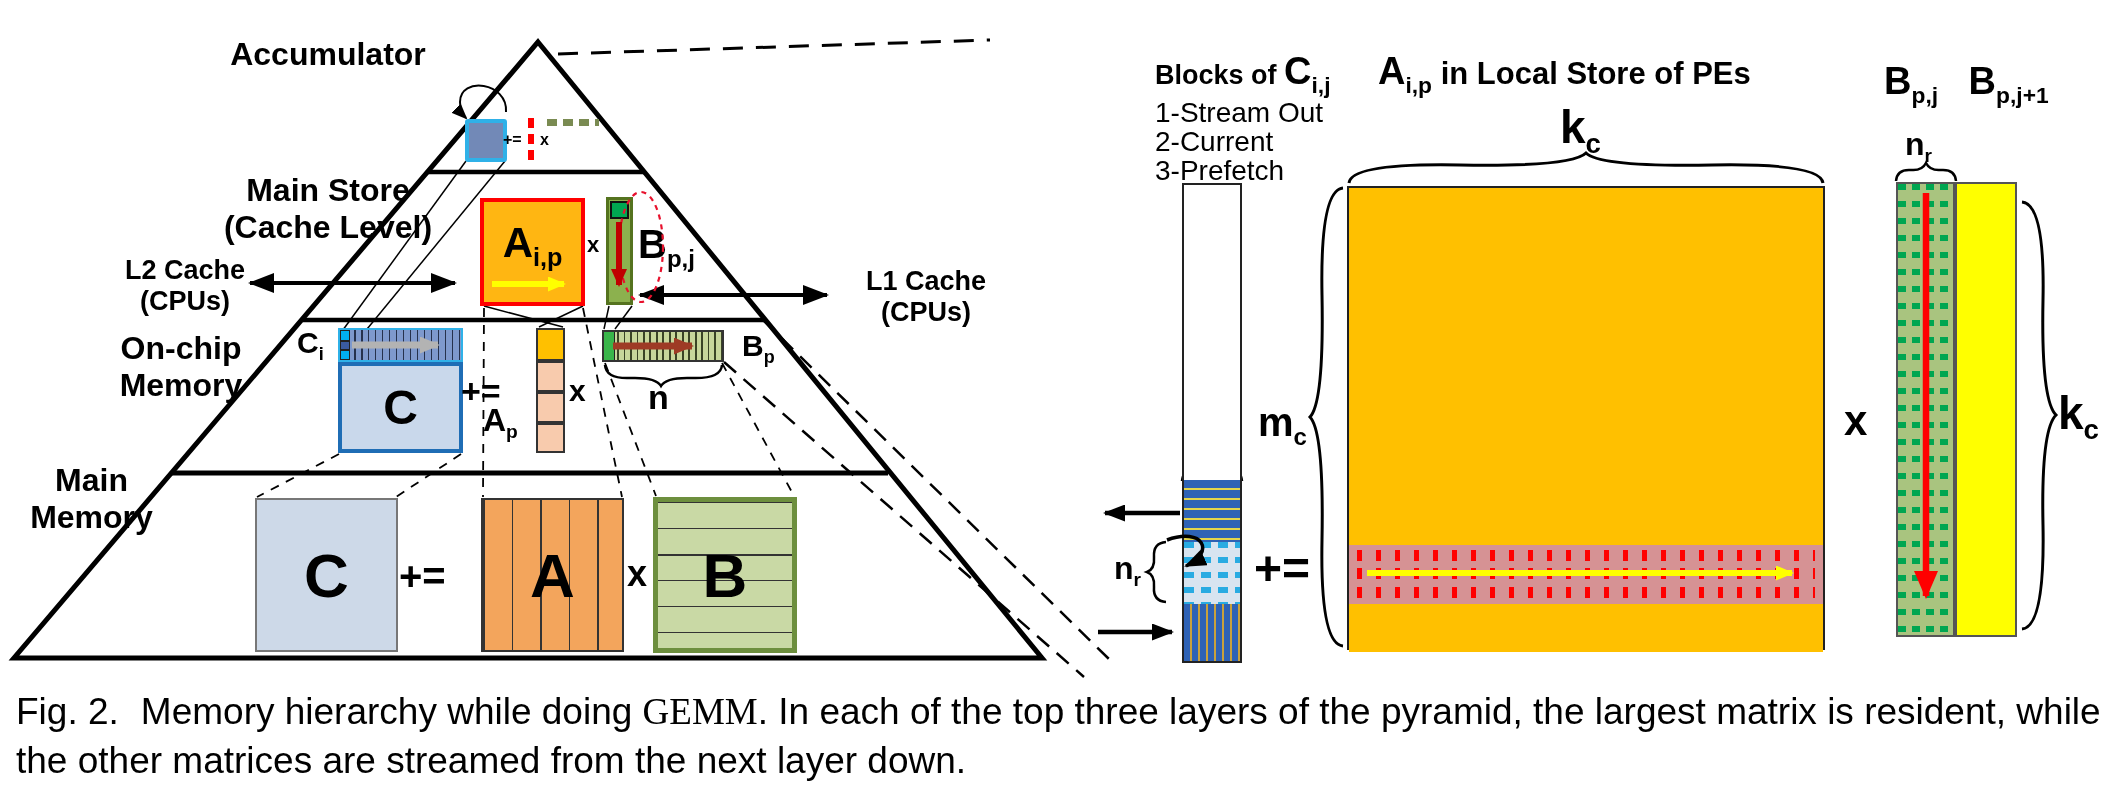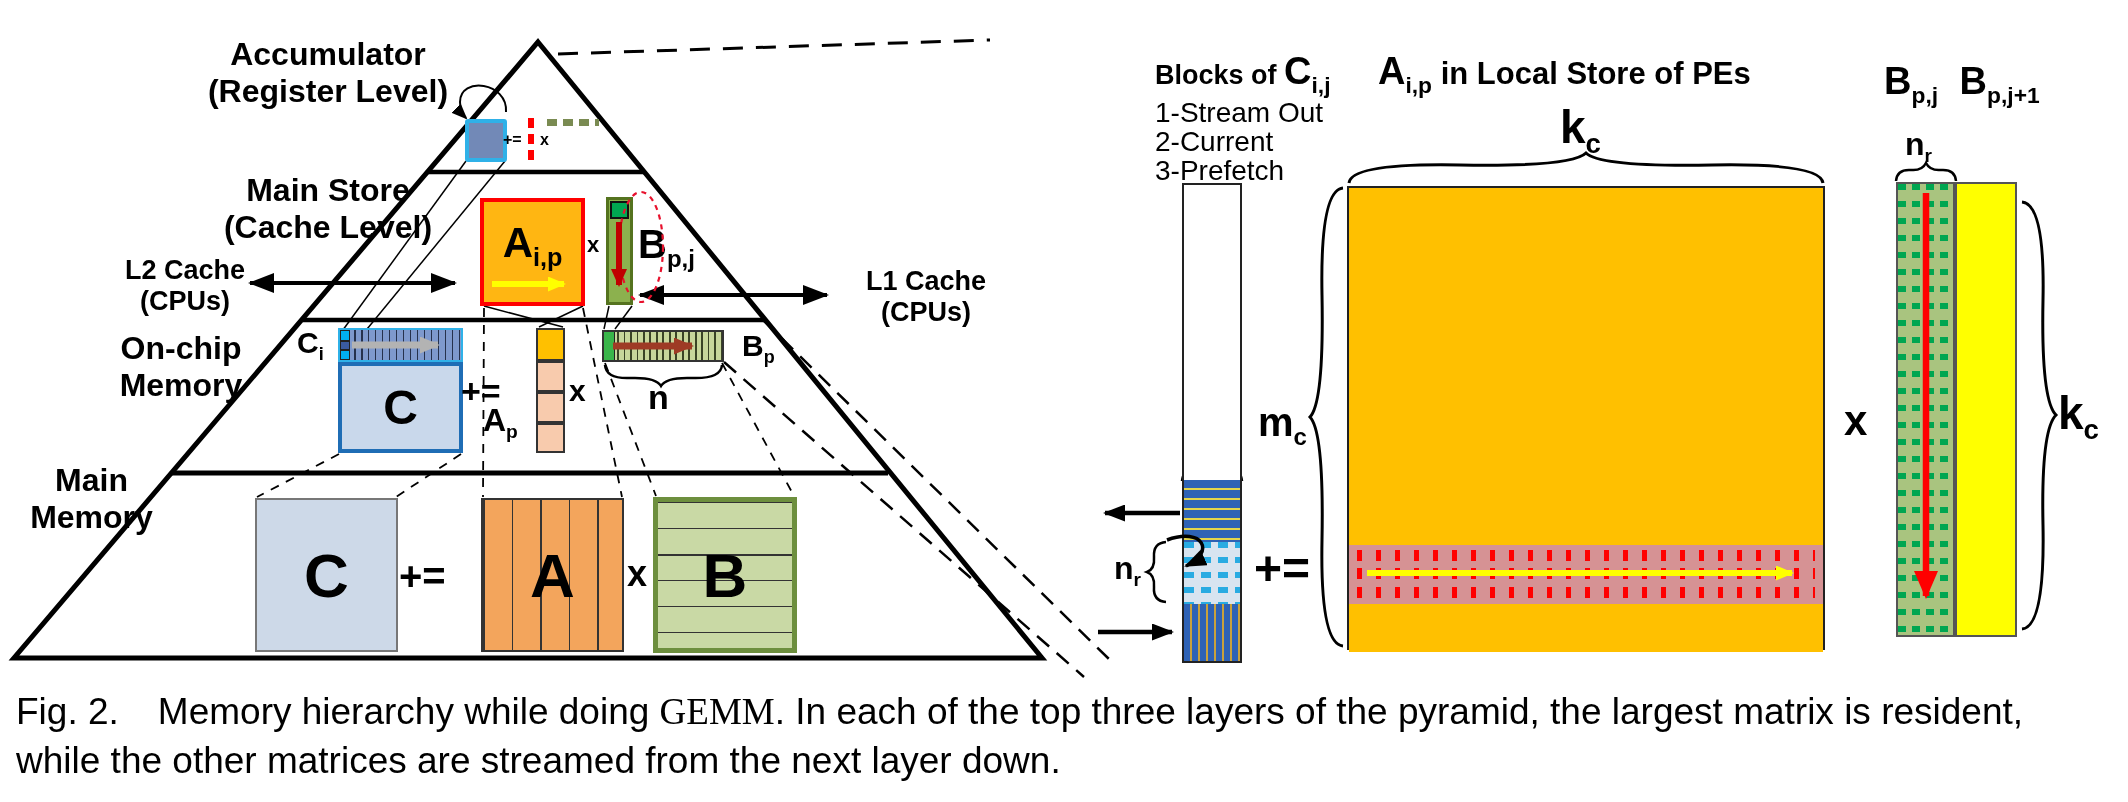--- a/index.html
+++ b/index.html
@@ -45,21 +45,21 @@
   .a-row{position:absolute;left:0;right:0;border-bottom:2px solid #222;background:#FFC000;}
   .a-row-red{position:absolute;left:0;right:0;border-bottom:2px solid #222;background:#D69294;}
   .rdash{position:absolute;left:8px;right:8px;height:11px;
          background:repeating-linear-gradient(90deg,#FF0000 0 5px,transparent 5px 19px);}
   .b-green{background-image:repeating-linear-gradient(180deg,transparent 0 6px,#A9C47F 6px 17px),
                             repeating-linear-gradient(90deg,#00A651 0 8px,transparent 8px 14px);
            background-color:#A9C47F;border:2px solid #555;}
   .b-yellow{background:#FFFF00;border:2px solid #555;}
   .legend{font-size:28px;line-height:30px;}
   .caption{left:16px;top:688px;width:2096px;font-size:37px;line-height:1.32;}
-  .figno{margin-right:39px;}
+  .figno{margin-right:22px;}
   .gemm{font-family:"Liberation Serif",serif;}
 </style>
 </head>
 <body>
 
 <div class="stage">
 
   <svg width="2128" height="802" viewBox="0 0 2128 802">
     <defs>
       <marker id="ab-u" markerWidth="26" markerHeight="20" refX="24" refY="10" orient="auto-start-reverse" markerUnits="userSpaceOnUse">
@@ -105,21 +105,20 @@
     <path d="M 1182,481 Q 1183,469 1197,470 Q 1208,471 1212,463 Q 1216,471 1227,470 Q 1241,469 1242,481" fill="none" stroke="#000" stroke-width="2.5"></path>
     <path d="M 1166,542 Q 1153,543 1154,557 Q 1155,569 1147,572 Q 1155,575 1154,587 Q 1153,601 1166,602" fill="none" stroke="#000" stroke-width="2.5"></path>
     <path d="M 1343,188 Q 1320,190 1322,295 Q 1324,402 1310,417 Q 1324,432 1322,540 Q 1320,644 1343,646" fill="none" stroke="#000" stroke-width="3"></path>
     <path d="M 1349,183 Q 1351,163 1460,165 Q 1572,167 1586,153 Q 1600,167 1712,165 Q 1821,163 1823,183" fill="none" stroke="#000" stroke-width="3"></path>
     <path d="M 1896,181 Q 1897,169 1911,170 Q 1922,171 1926,163 Q 1930,171 1941,170 Q 1955,169 1956,181" fill="none" stroke="#000" stroke-width="2.5"></path>
     <path d="M 2022,202 Q 2045,204 2043,300 Q 2041,400 2056,415 Q 2041,430 2043,525 Q 2045,627 2022,629" fill="none" stroke="#000" stroke-width="3"></path>
   </svg>
 
   <div class="abs lbl" style="left:188px;top:36px;width:280px">
     <div>Accumulator</div>
-    <div>(Register Level)</div>
   </div>
   <div class="abs lbl" style="left:188px;top:172px;width:280px">
     <div>Main Store</div>
     <div>(Cache Level)</div>
   </div>
   <div class="abs lbl-sm" style="left:115px;top:255px;width:140px">
     <div>L2 Cache</div>
     <div>(CPUs)</div>
   </div>
   <div class="abs lbl" style="left:106px;top:330px;width:150px">
@@ -219,21 +218,21 @@
       <div class="rdash" style="top:23px"></div>
       <div class="rdash" style="top:42px"></div>
     </div>
     <div class="a-row" style="top:416px;height:48px;border-bottom:none"></div>
   </div>
 
   <div class="abs op" style="left:1844px;top:400px;font-size:42px">x</div>
 
   <div class="abs mlabel" style="left:1884px;top:62px;font-size:38px">
     <span><span>B</span><sub>p,j</sub></span>
-    <span style="margin-left:11px"><span>B</span><sub>p,j+1</sub></span>
+    <span style="margin-left:20px"><span>B</span><sub>p,j+1</sub></span>
   </div>
   <div class="abs mlabel" style="left:1905px;top:128px;font-size:32px"><span>n</span><sub>r</sub></div>
   <div class="abs b-green" style="left:1896px;top:182px;width:59px;height:455px"></div>
   <div class="abs b-yellow" style="left:1955px;top:182px;width:62px;height:455px"></div>
   <div class="abs mlabel" style="left:2058px;top:390px;font-size:46px"><span>k</span><sub>c</sub></div>
 
   <div class="abs caption">
     <span class="figno">Fig. 2.</span><span>Memory hierarchy while doing </span><span class="gemm">GEMM</span><span>. In each of the top three layers of the pyramid, the largest matrix is resident, while the other matrices are streamed from the next layer down.</span>
   </div>
 

